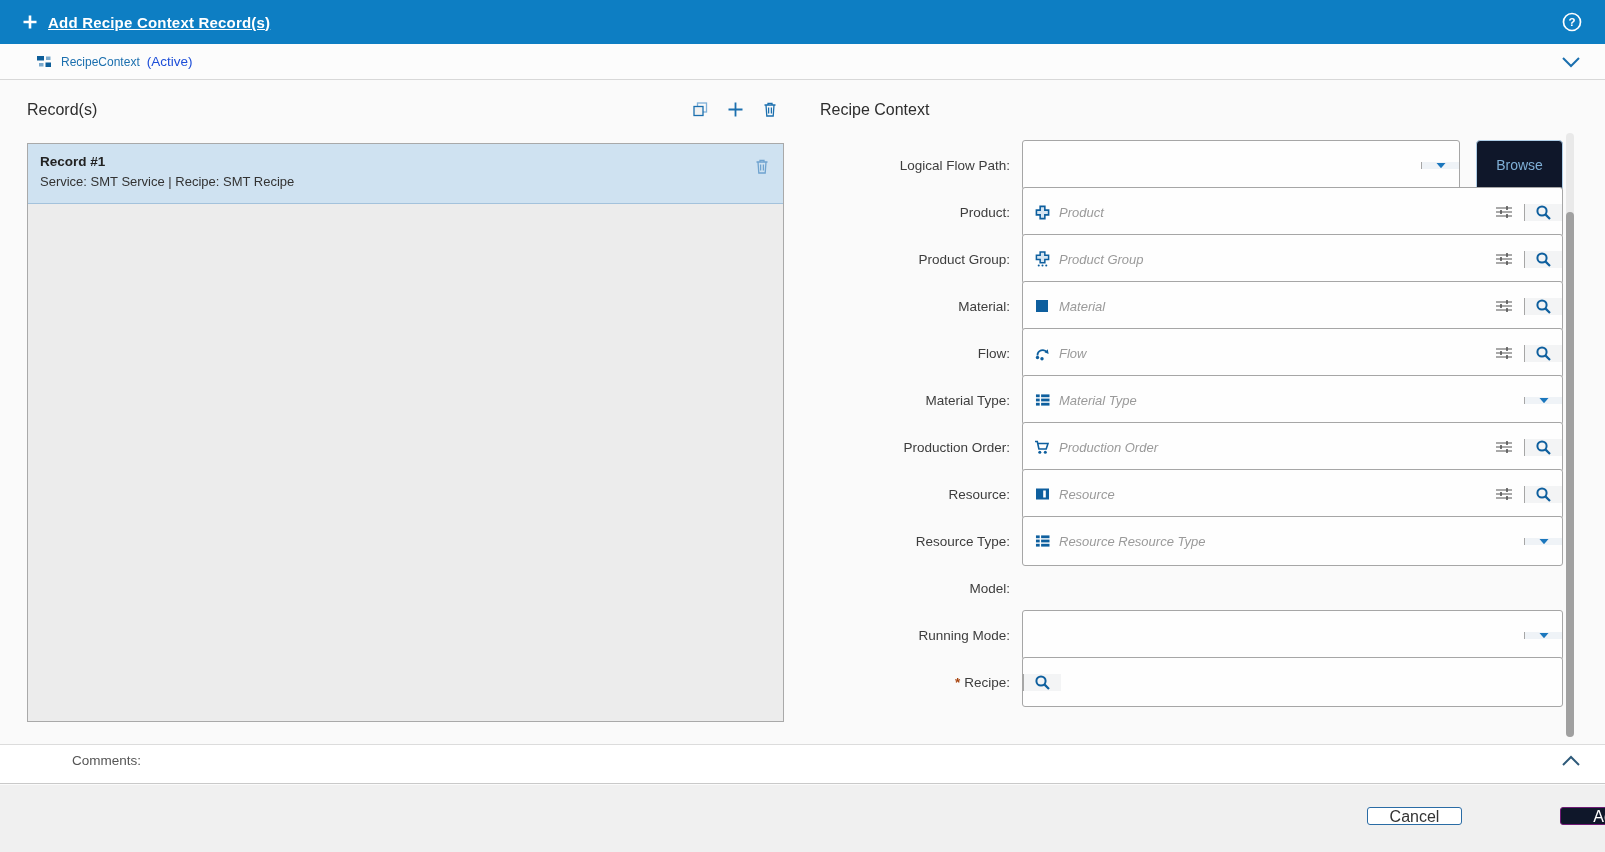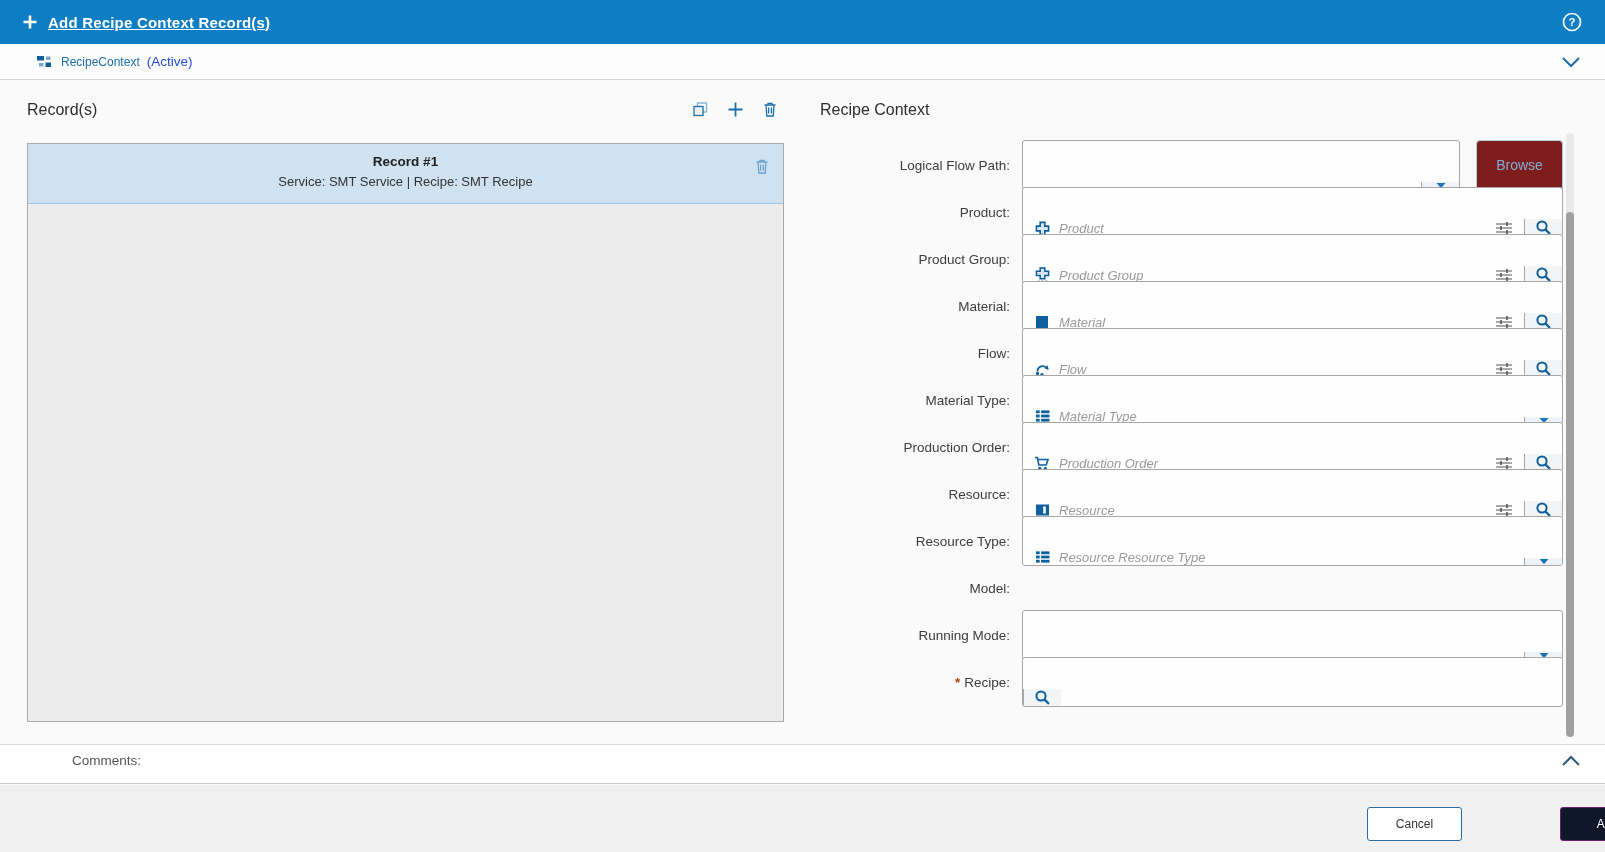--- a/index.html
+++ b/index.html
@@ -18,59 +18,59 @@
             border-bottom:1px solid #d8d8d8; display:flex; align-items:center; padding:0 24px 0 36px; }
   .entity-name { color:#1b6fae; font-size:12px; margin-left:8px; }
   .entity-status { color:#1d4ed8; font-size:13.5px; margin-left:7px; }
   .subhdr-chevron { margin-left:auto; cursor:pointer; display:flex; align-items:center; }
 
   
   .records-title { position:absolute; left:27px; top:101px; font-size:16px; color:#2d2d2d; }
   .records-actions { position:absolute; left:690px; top:99px; display:flex; gap:15px; align-items:center; }
   .icon-btn { width:20px; height:20px; display:flex; align-items:center; justify-content:center; cursor:pointer; background:none; border:none; padding:0; }
   .record-list { position:absolute; left:27px; top:143px; width:757px; height:579px; background:#ececec; border:1px solid #a9a9a9; }
-  .record-item { height:60px; background:#cfe2f1; border-bottom:1px solid #a3c2dc; padding:8px 12px; position:relative; cursor:pointer;text-align:center; }
+  .record-item { height:60px; background:#cfe2f1; border-bottom:1px solid #a3c2dc; padding:8px 12px; position:relative; cursor:pointer; }
   .record-item .r-title { font-size:13.5px; font-weight:700; color:#222; margin-top:2px; }
   .record-item .r-sub { font-size:13px; color:#333; margin-top:5px; }
   .record-item .r-del { position:absolute; right:13px; top:14px; }
 
   
   .form-title { position:absolute; left:820px; top:101px; font-size:16px; color:#2d2d2d; }
   .form { position:absolute; left:820px; top:148px; width:743px; }
   .frow { display:flex; align-items:center; height:34px; margin-bottom:13px; }
   .flabel { flex:0 0 190px; text-align:right; padding-right:0; font-size:13.5px; color:#3d3d3d; }
   .flabel .req { color:#a8430e; font-weight:700; margin-right:4px; }
   .fgap { flex:0 0 12px; }
-  .fgroup { flex:1; display:flex; align-items:flex-end; height:50px; border:1px solid #a6a6a6; border-radius:3px; background:#fefefe; overflow:hidden; }
+  .fgroup { flex:1; display:flex; align-items:center; height:50px; border:1px solid #a6a6a6; border-radius:3px; background:#fefefe; overflow:hidden; }
   .fgroup.lfp { flex:0 0 438px; }
   .fmain { flex:1; display:flex; align-items:center; padding:0 11px; gap:9px; min-width:0; }
   .fmain input { flex:1; border:none; outline:none; background:transparent; font-family:"Liberation Sans",sans-serif; font-size:13px; color:#222; min-width:0; }
   .fmain input::placeholder { font-style:italic; color:#9a9a9a; opacity:1; }
   .ficon { flex:0 0 16px; height:16px; display:flex; align-items:center; justify-content:center; }
   .fclear { flex:0 0 14px; cursor:pointer; display:flex; align-items:center; justify-content:center; }
   .ffilter { flex:0 0 18px; cursor:pointer; display:flex; align-items:center; justify-content:center; }
   .fbtn { flex:0 0 38px; border-left:1px solid #a6a6a6; display:flex; align-items:center; justify-content:center; cursor:pointer; background:#f3f4f5; border-top:none; border-bottom:none; border-right:none; }
   .fbtn.dd { background:#eff3f7; }
-  .browse-btn { margin-left:16px; width:93px; height:51px; background:#7f1d1d; border:1px solid #aecde6; border-radius:4px;
+  .browse-btn { margin-left:16px; width:93px; height:51px; background:#0f172a; border:1px solid #aecde6; border-radius:4px;
                 color:#7fafd6; font-size:14px; font-family:"Liberation Sans",sans-serif; cursor:pointer; }
 
   
   .scroll-track { position:absolute; left:1566px; top:133px; width:8px; height:604px; background:#e9e9e9; border-radius:4px; }
   .scroll-thumb { position:absolute; left:0; top:79px; width:8px; height:525px; background:#a0a0a0; border-radius:4px; cursor:pointer; }
 
   
   .comments { position:absolute; left:0; top:744px; width:100%; height:40px; background:#fff;
               border-top:1px solid #dcdcdc; border-bottom:1px solid #c9c9c9;
               display:flex; align-items:center; padding:0 24px 8px 72px; }
   .comments-label { font-size:13.5px; color:#555; }
   .comments-chevron { margin-left:auto; cursor:pointer; display:flex; align-items:center; }
 
   
   .footer { position:absolute; left:0; top:785px; width:100%; height:67px; background:#f0f0f0; }
-  .btn { position:absolute; top:22px; width:95px; height:34px; border-radius:3px; font-size:12px;
+  .btn { position:absolute; top:22px; width:95px; height:18px; border-radius:3px; font-size:16px;
          font-family:"Liberation Sans",sans-serif; cursor:pointer; }
   .btn-cancel { left:1367px; background:#fff; border:1px solid #2a6ca5; color:#333; }
   .btn-add { left:1560px; background:#0f172a; border:1px solid #701a75; color:#fff; }
 
   svg { display:block; }
 </style>
 </head>
 <body>
 
 <div id="app">

